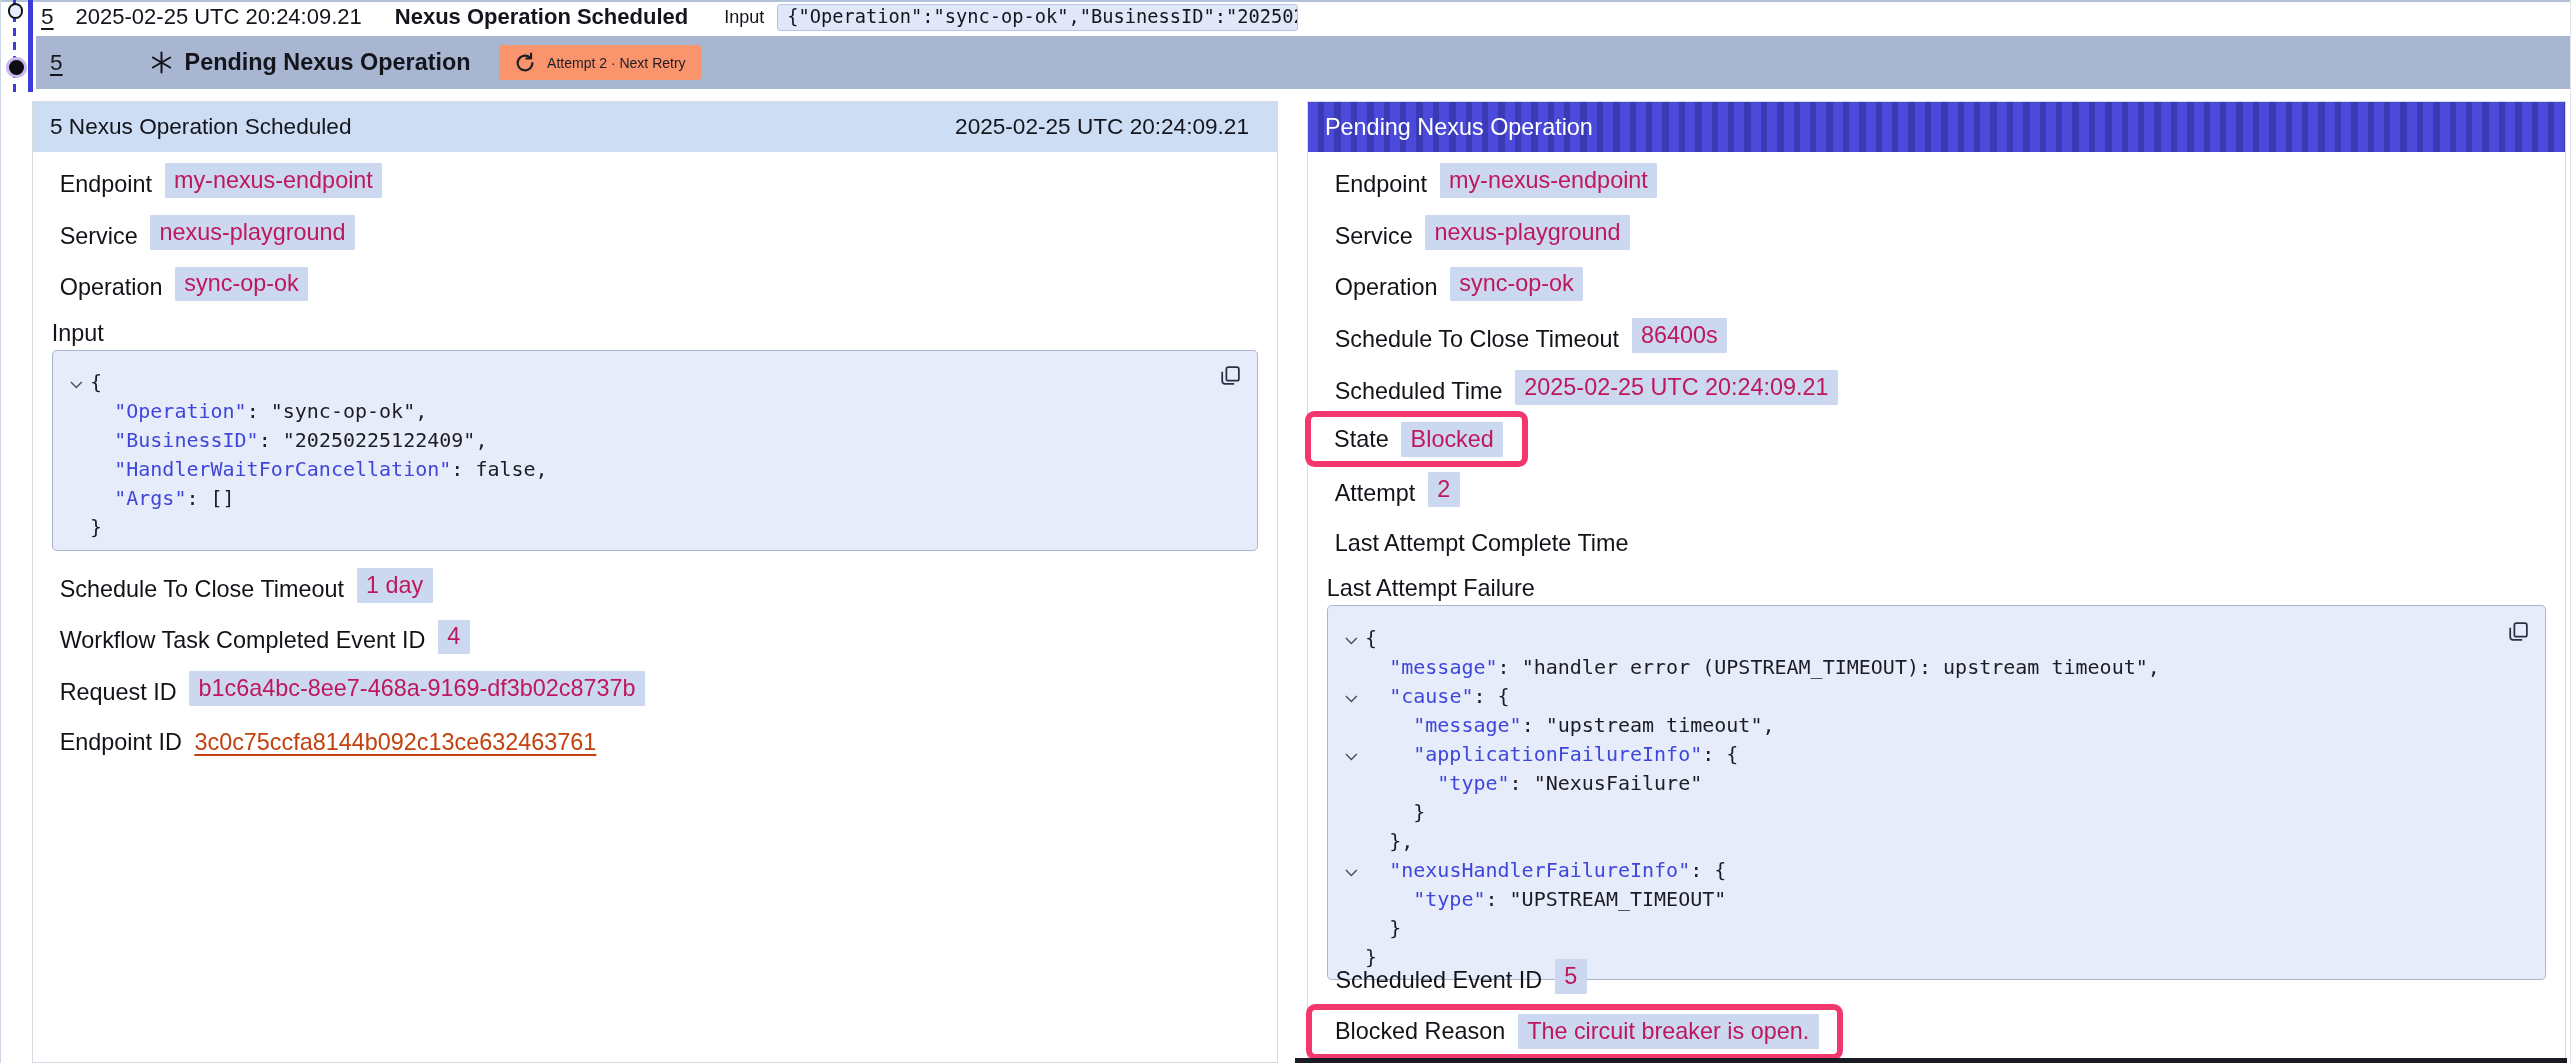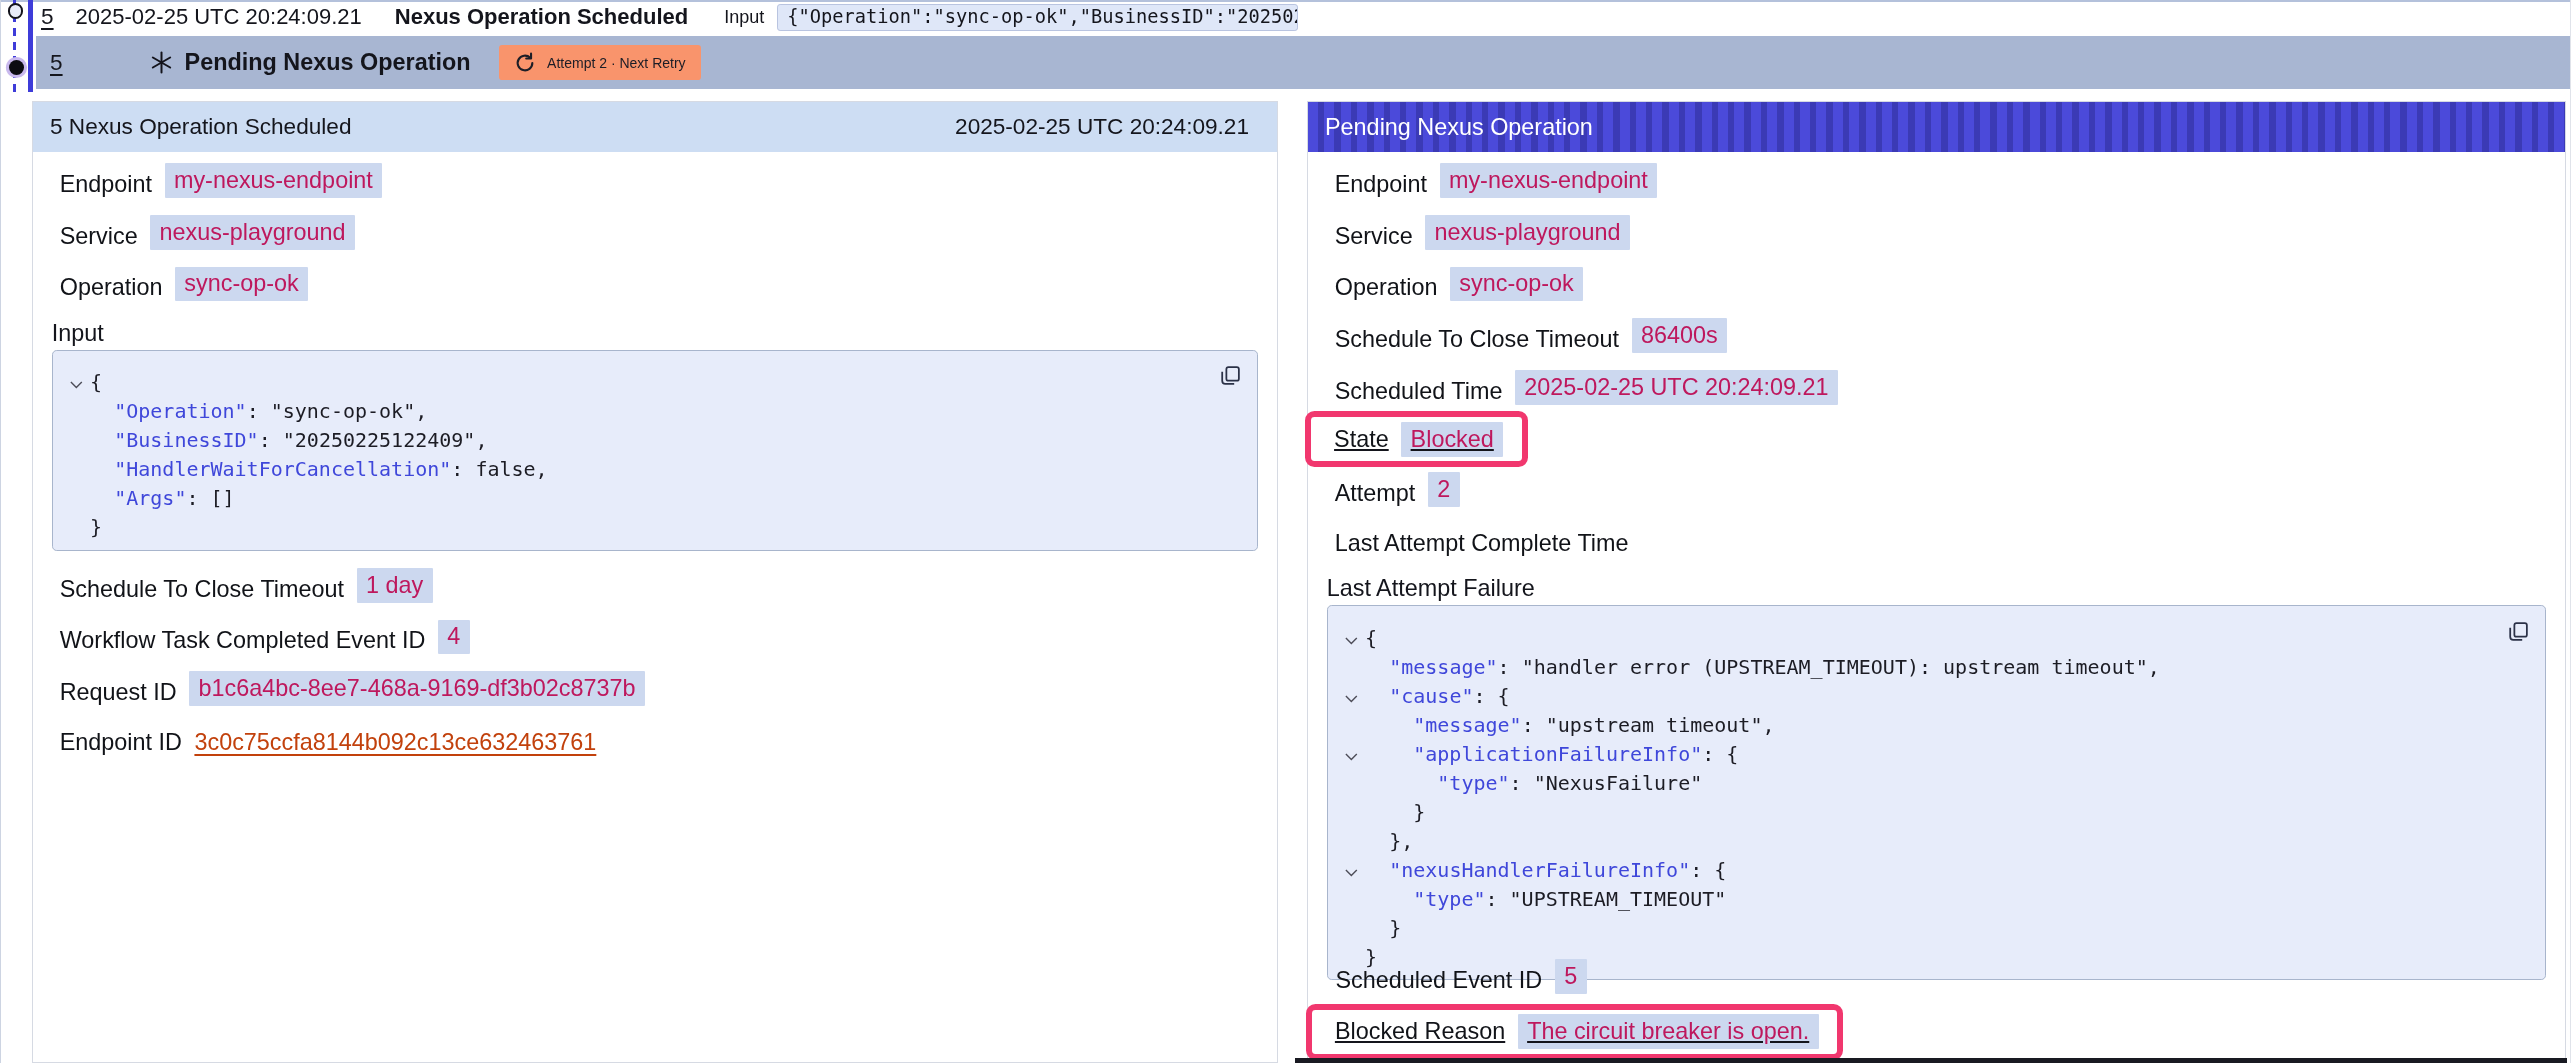--- a/index.html
+++ b/index.html
@@ -54,21 +54,21 @@
   .fields-top > .field-row:first-child { margin-top:0; }
   .f-label { font-size:23.4px; color:#111318; white-space:nowrap; }
   .f-badge { font-size:23.4px; background:var(--badge-bg); color:#be185d; padding:3.9px 9.4px; border-radius:1px; white-space:nowrap; }
   .f-link { font-size:23.4px; color:#c2410c; text-decoration:underline; text-underline-offset:3.9px; cursor:pointer; }
   .section-label { font-size:23.4px; margin-top:15.6px; min-height:33px; display:flex; align-items:center; }
 
   
   .hl-row { margin-top:6.2px; }
   .hl-row + .field-row { margin-top:4.7px; }
   .hl-box { display:inline-flex; align-items:center; gap:12.5px; border:6.2px solid var(--highlight-pink);
-    border-radius:9.4px; background:#fff; padding:4.7px 18.7px 4.7px 23.4px; margin-left:-30px;text-decoration:underline; }
+    border-radius:9.4px; background:#fff; padding:4.7px 18.7px 4.7px 23.4px; margin-left:-30px; }
 
   
   .code-block { position:relative; margin-top:0; background:var(--code-bg);
     border:0.8px solid var(--code-border); border-radius:4.7px; padding:17px 15.6px 7.8px 9.4px; }
   .code-line { height:29px; display:flex; align-items:center; }
   .gutter { width:28px; display:flex; justify-content:center; align-items:center; margin-top:4.7px; cursor:pointer; }
   .code-text { white-space:pre; font-family:"DejaVu Sans Mono", monospace; font-size:20px; color:#1c1c24; }
   .jk { color:var(--json-key); }
   .copy-btn { position:absolute; top:12.5px; right:15.6px; cursor:pointer; }
 

